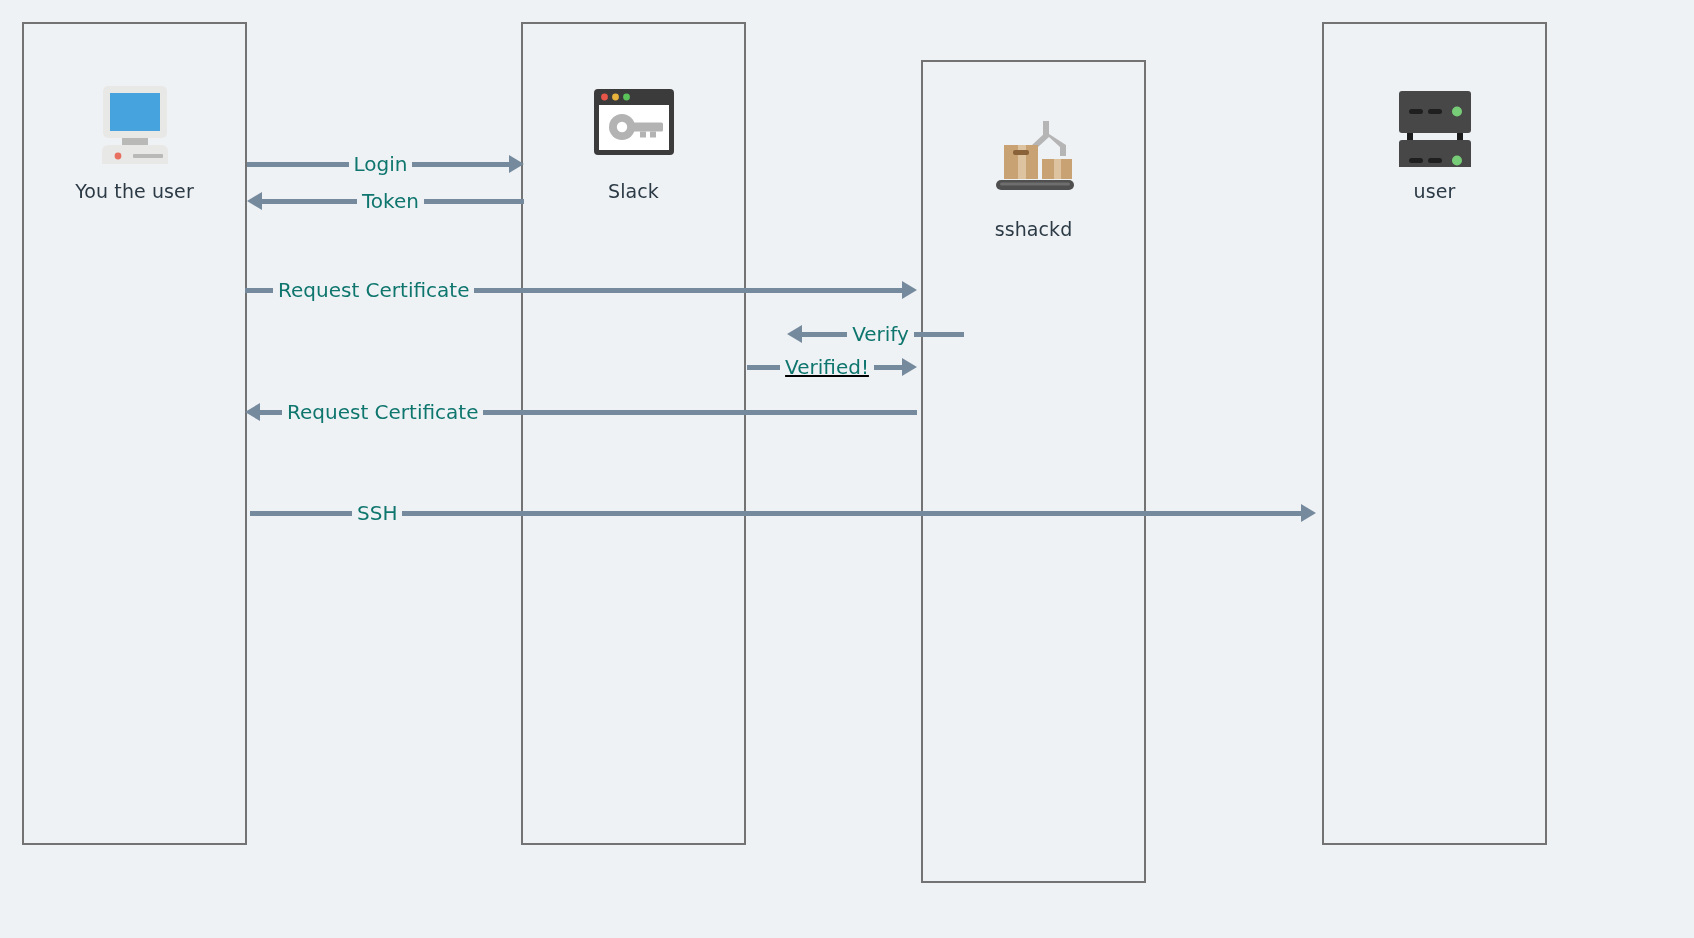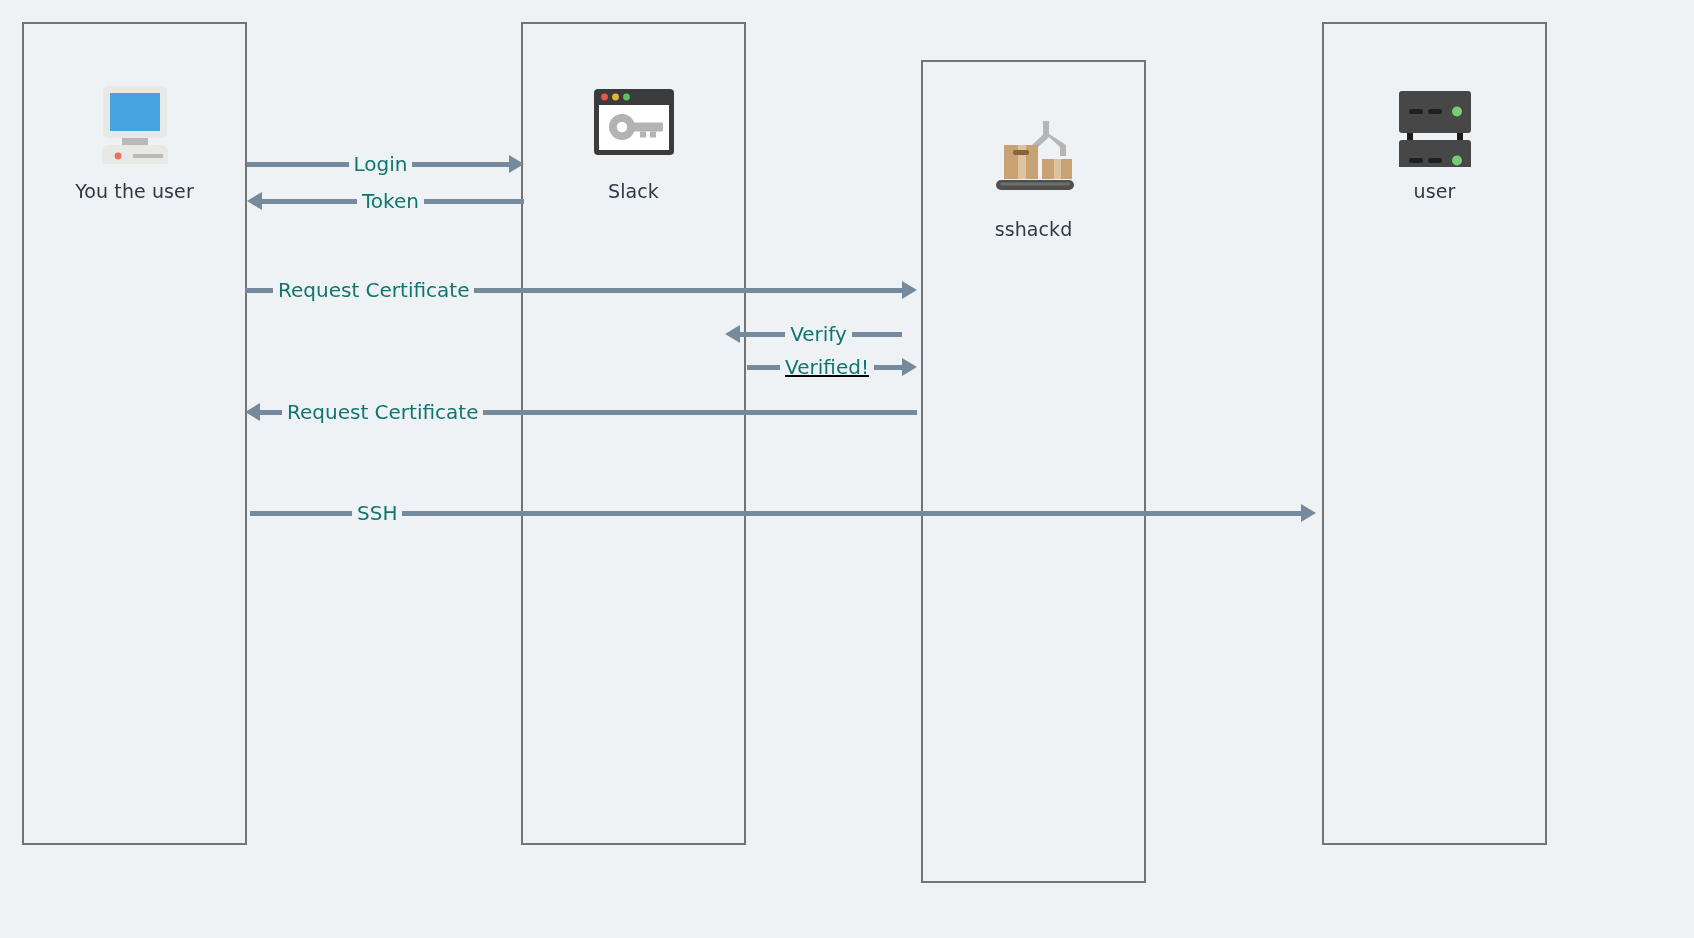--- a/index.html
+++ b/index.html
@@ -199,21 +199,21 @@
   </div>
 
   <div class="msg" style="left:245px;top:277px;width:672px;">
     <div class="stub"></div>
     <div class="seg lead" style="width:23px;"></div>
     <div class="msg-label">Request Certificate</div>
     <div class="seg"></div>
     <div class="head right"></div>
   </div>
 
-  <div class="msg" style="left:725px;top:321px;width:177px;">
+  <div class="msg" style="left:787px;top:321px;width:177px;">
     <div class="head left"></div>
     <div class="seg"></div>
     <div class="msg-label">Verify</div>
     <div class="seg"></div>
     <div class="stub"></div>
   </div>
 
   <div class="msg" style="left:747px;top:354px;width:170px;text-decoration:underline;">
     <div class="stub"></div>
     <div class="seg"></div>

